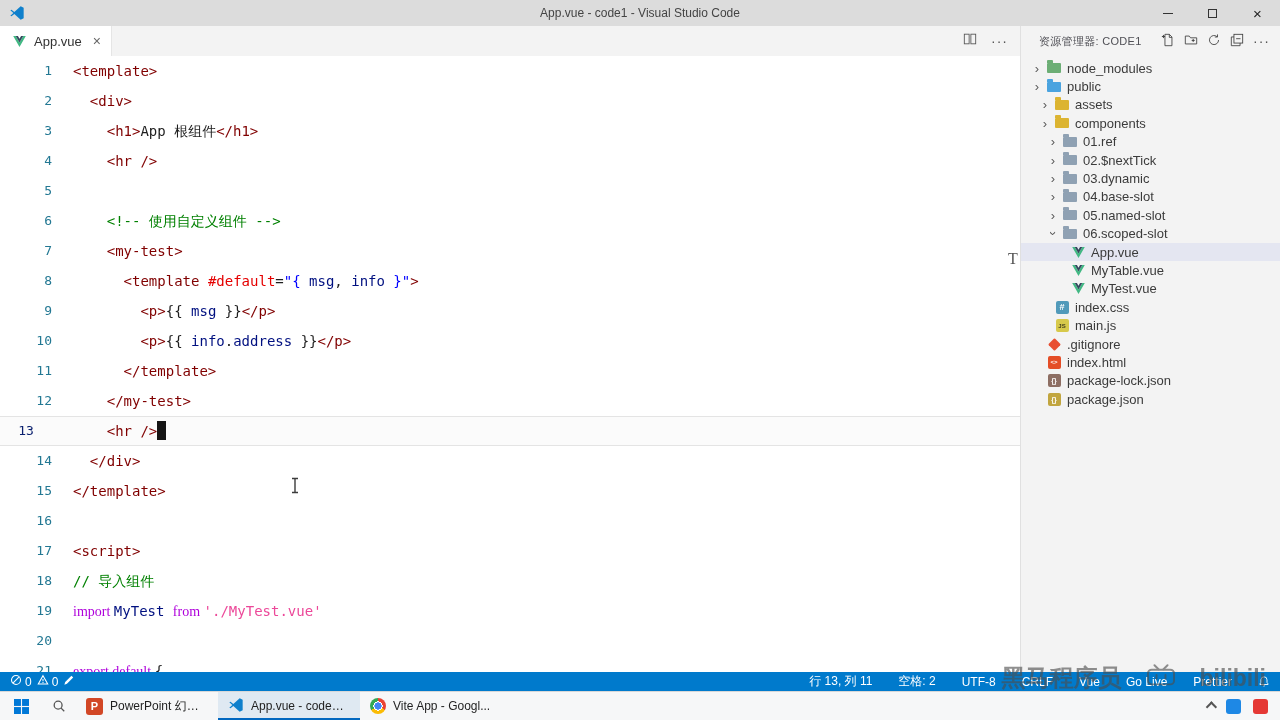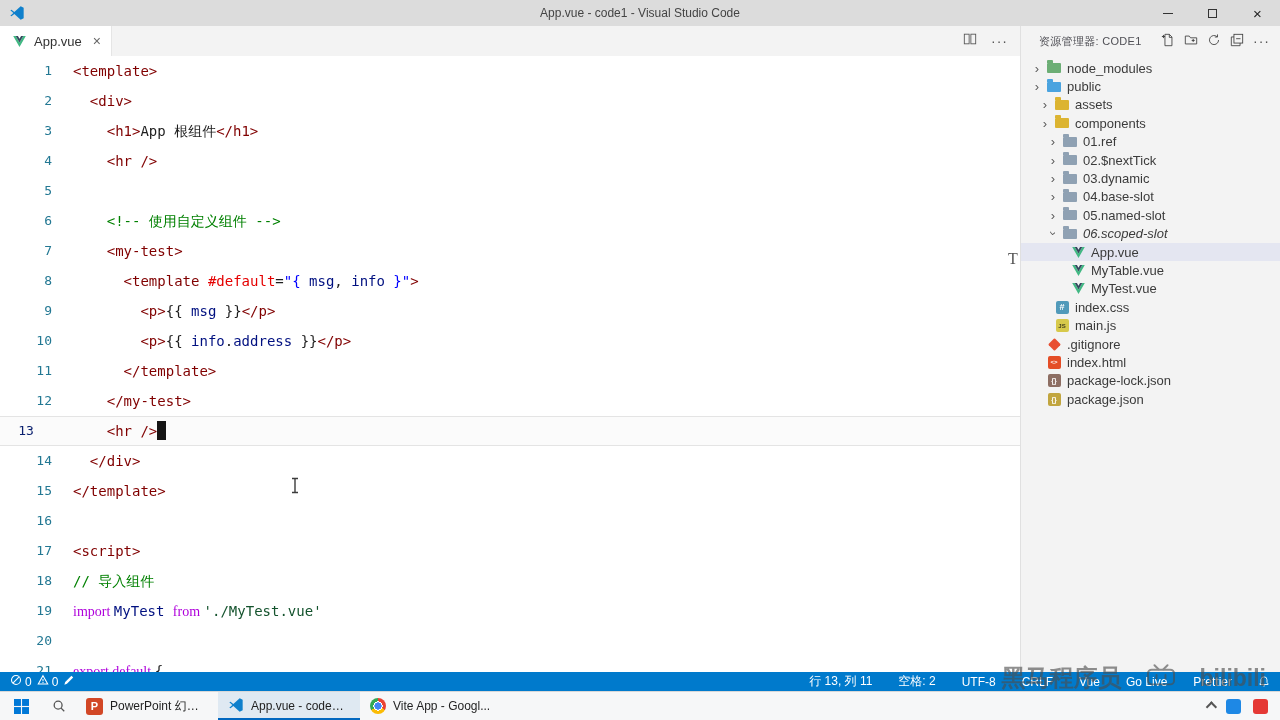--- a/index.html
+++ b/index.html
@@ -37,21 +37,21 @@
   .line.cur { background:#fbfbfb; box-shadow: inset 0 1px 0 #e4e4e4, inset 0 -1px 0 #e4e4e4; }
   .line.cur .ln { color:#0b216f;text-align:center; }
   .blkcur { display:inline-block; width:9px; height:19px; background:#151515; vertical-align:-4px; }
   .tk-t { color:#800000; }
   .tk-b { color:#1e1e1e; }
   .tk-a { color:#e50000; }
   .tk-v { color:#0000ff; }
   .tk-i { color:#001080; }
   .tk-c { color:#008000; }
   .tk-k { color:#af00db;font-family:Liberation Serif, serif; }
-  .tk-s { color:#14532d; }
+  .tk-s { color:#ec4899; }
 
   .overlay-T { position:absolute; left:1008px; top:194px; font-family:"Liberation Serif",serif; font-size:16px; color:#555; pointer-events:none; }
   .mouse-ibeam { position:absolute; left:290px; top:421px; pointer-events:none; }
 
   
   .sidebar { width:260px; flex:none; background:#f3f3f3; border-left:1px solid #e0e0e0; display:flex; flex-direction:column; font-size:13px; }
   .sb-header { height:30px; display:flex; align-items:center; padding:0 10px 0 18px; flex:none; }
   .sb-title { font-size:11px; color:#4f4f55; letter-spacing:.3px; white-space:nowrap; }
   .sb-actions { margin-left:auto; display:flex; align-items:center; gap:9px; color:#424242; }
   .tree { flex:1; overflow:hidden; padding-top:3px; }
@@ -264,21 +264,21 @@
             </span>
             <span class="tlabel">04.base-slot</span>
           </div>
           <div class="trow" style="padding-left: 24px;">
             <span class="chev">›</span>
             <span class="tico">
               <span class="fold" style="--fc: #8fa1b3;"></span>
             </span>
             <span class="tlabel">05.named-slot</span>
           </div>
-          <div class="trow" style="padding-left: 24px; font-style: italic;">
+          <div class="trow" style="padding-left: 24px;">
             <span class="chev open">›</span>
             <span class="tico">
               <span class="fold" style="--fc: #8fa1b3;"></span>
             </span>
             <span class="tlabel">06.scoped-slot</span>
           </div>
           <div class="trow sel" style="padding-left: 32px;">
             <span class="chev"></span>
             <span class="tico">
               <svg width="13" height="11" viewBox="0 0 16 14">

